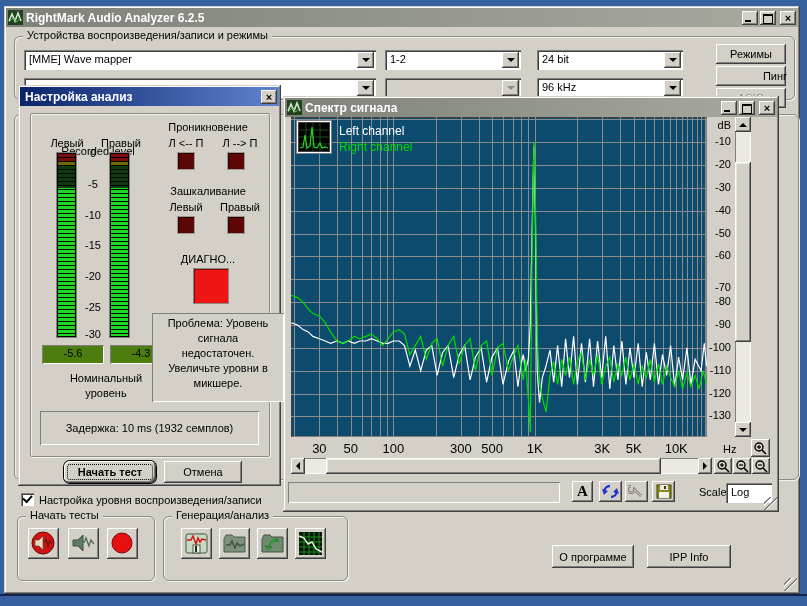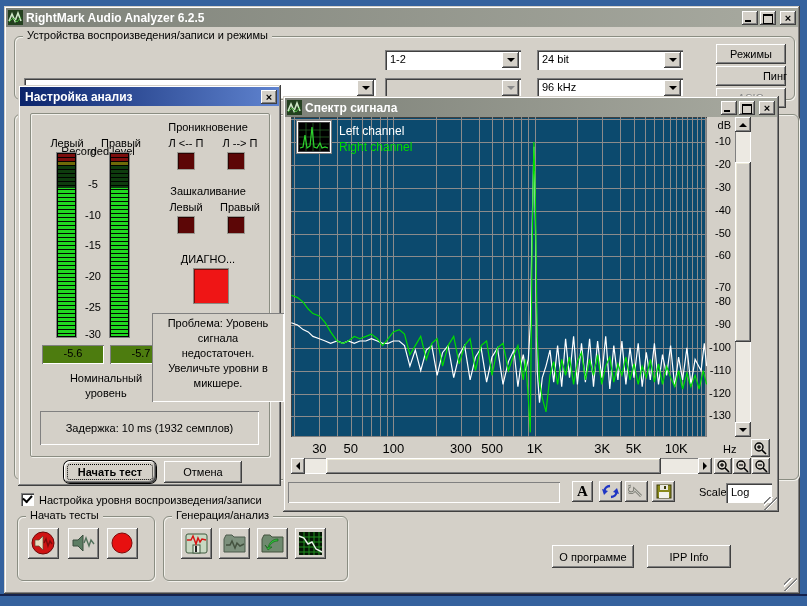--- a/index.html
+++ b/index.html
@@ -91,20 +91,26 @@
           <span class="glyph-min"></span>
         </span>
       <span class="winbtn btn3d">
           <span class="glyph-max"></span>
         </span>
       <span class="winbtn btn3d glyph-x" style="margin-left:4px;">×</span>
     </div>
 
     <div class="gbox" style="left:10px;top:30px;width:779px;height:62px;">
       <span class="glabel">Устройства воспроизведения/записи и режимы</span>
+    </div>
+    <div class="combo" style="left:20px;top:44px;width:352px;">
+      <span class="cval">[MME] Wave mapper</span>
+      <span class="cbtn btn3d">
+          <span class="arr-down"></span>
+        </span>
     </div>
     <div class="combo" style="left:381px;top:44px;width:136px;">
       <span class="cval">1-2</span>
       <span class="cbtn btn3d">
           <span class="arr-down"></span>
         </span>
     </div>
     <div class="combo" style="left:533px;top:44px;width:146px;">
       <span class="cval">24 bit</span>
       <span class="cbtn btn3d">
@@ -431,21 +437,21 @@
     </div>
     <span class="lbl c" style="left:59px;top:62px;width:32px;">0</span>
     <span class="lbl c" style="left:59px;top:93px;width:32px;">-5</span>
     <span class="lbl c" style="left:59px;top:124px;width:32px;">-10</span>
     <span class="lbl c" style="left:59px;top:154px;width:32px;">-15</span>
     <span class="lbl c" style="left:59px;top:185px;width:32px;">-20</span>
     <span class="lbl c" style="left:59px;top:216px;width:32px;">-25</span>
     <span class="lbl c" style="left:59px;top:243px;width:32px;">-30</span>
 
     <div class="readout" style="left:24px;top:260px;">-5.6</div>
-    <div class="readout" style="left:92px;top:260px;">-5.7</div>
+    <div class="readout" style="left:92px;top:260px;">-4.3</div>
     <span class="lbl c" style="left:38px;top:286px;width:100px;white-space:normal;line-height:15px;">Номинальный уровень</span>
 
     <span class="lbl c" style="left:130px;top:36px;width:120px;">Проникновение</span>
     <span class="lbl c" style="left:142px;top:52px;width:52px;">Л &lt;-- П</span>
     <span class="lbl c" style="left:196px;top:52px;width:52px;">Л --&gt; П</span>
     <div class="ind-sq" style="left:160px;top:68px;"></div>
     <div class="ind-sq" style="left:210px;top:68px;"></div>
 
     <span class="lbl c" style="left:130px;top:100px;width:120px;">Зашкаливание</span>
     <span class="lbl c" style="left:142px;top:116px;width:52px;">Левый</span>

